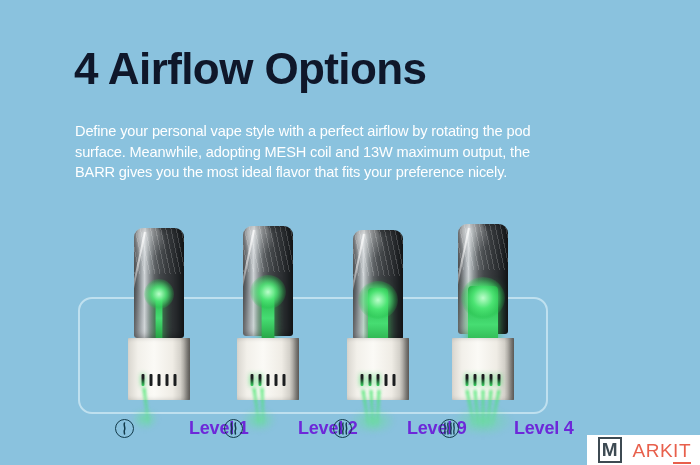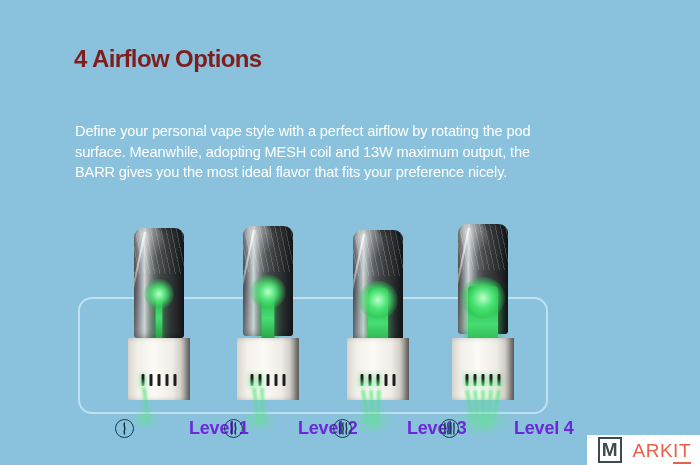--- a/index.html
+++ b/index.html
@@ -11,21 +11,21 @@
   #stage {
     position:relative;
     width:700px; height:465px;
     background:#8ac2de;
     overflow:hidden;
   }
 
   
   #title {
     position:absolute; left:74px; top:46px;
-    font-size:24px; font-weight:bold; color:#7f1d1d;
+    font-size:44px; font-weight:bold; color:#0f172a;
     letter-spacing:-0.6px; line-height:1.05;
   }
   #subtitle {
     position:absolute; left:75px; top:100px;
     font-size:14.5px; font-weight:bold; color:#ffffff;
     letter-spacing:-0.2px;
   }
   #body-copy {
     position:absolute; left:75px; top:121px; width:578px;
     font-size:14.6px; color:#ffffff; line-height:20.5px;
@@ -299,21 +299,21 @@
   </div>
 
   <div class="legend-item" style="left:333px;">
     <span class="lvl-icon">
       <svg width="12" height="13" viewBox="0 0 12 13">
         <path d="M2.6 1 C1.5 3.4 3.7 5.6 2.6 8 C2.0 9.4 2.6 10.6 2.6 12" stroke="#123a4a" stroke-width="1.4" fill="none" stroke-linecap="round"></path>
         <path d="M6.0 1 C4.9 3.4 7.1 5.6 6.0 8 C5.4 9.4 6.0 10.6 6.0 12" stroke="#123a4a" stroke-width="1.4" fill="none" stroke-linecap="round"></path>
         <path d="M9.4 1 C8.3 3.4 10.5 5.6 9.4 8 C8.8 9.4 9.4 10.6 9.4 12" stroke="#123a4a" stroke-width="1.4" fill="none" stroke-linecap="round"></path>
       </svg>
     </span>
-    <span class="lvl-label">Level 3</span>
+    <span class="lvl-label">Level 9</span>
   </div>
 
   <div class="legend-item" style="left:440px;">
     <span class="lvl-icon">
       <svg width="13" height="13" viewBox="0 0 13 13">
         <path d="M2.0 1 C1.0 3.4 3.0 5.6 2.0 8 C1.5 9.4 2.0 10.6 2.0 12" stroke="#123a4a" stroke-width="1.3" fill="none" stroke-linecap="round"></path>
         <path d="M5.0 1 C4.0 3.4 6.0 5.6 5.0 8 C4.5 9.4 5.0 10.6 5.0 12" stroke="#123a4a" stroke-width="1.3" fill="none" stroke-linecap="round"></path>
         <path d="M8.0 1 C7.0 3.4 9.0 5.6 8.0 8 C7.5 9.4 8.0 10.6 8.0 12" stroke="#123a4a" stroke-width="1.3" fill="none" stroke-linecap="round"></path>
         <path d="M11.0 1 C10.0 3.4 12.0 5.6 11.0 8 C10.5 9.4 11.0 10.6 11.0 12" stroke="#123a4a" stroke-width="1.3" fill="none" stroke-linecap="round"></path>
       </svg>

